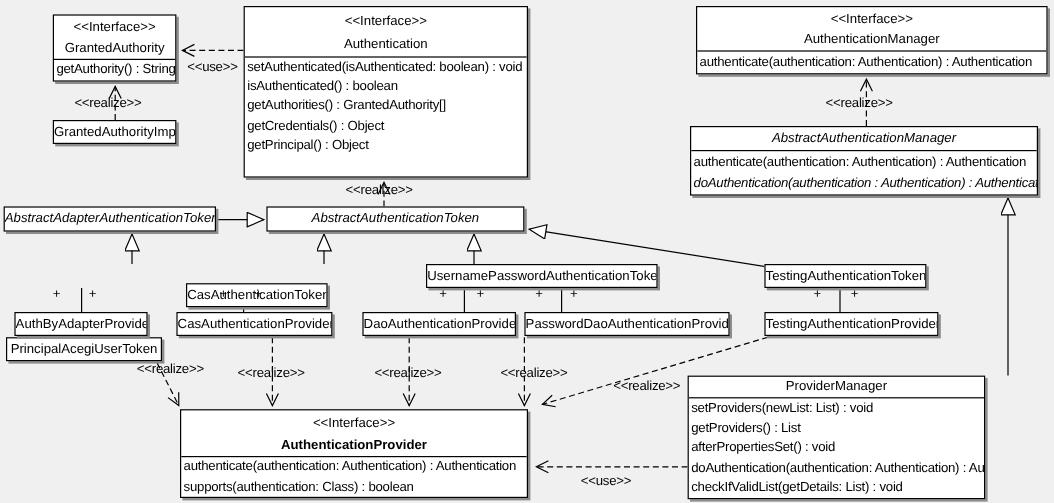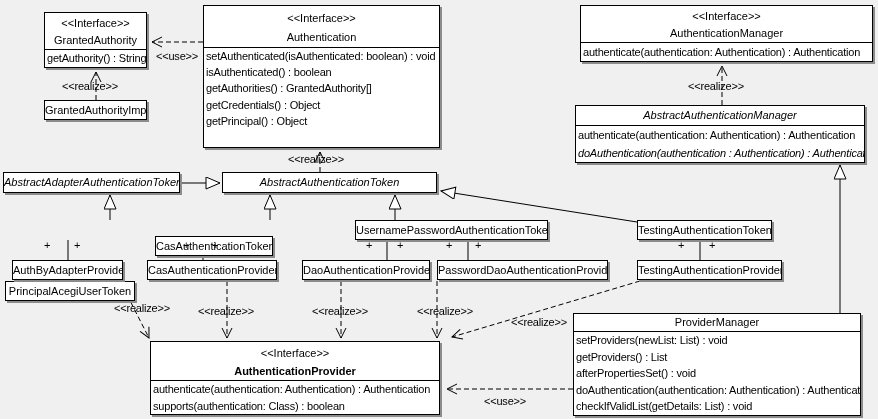--- a/index.html
+++ b/index.html
@@ -181,21 +181,21 @@
     <div class="hdr">
       <div class="s" style="padding-top:3px;">&lt;&lt;Interface&gt;&gt;</div>
       <div class="n" style="line-height:18px;font-weight:bold;">AuthenticationProvider</div>
     </div>
     <div class="body">
       <div class="m">authenticate(authentication: Authentication) : Authentication</div>
       <div class="m">supports(authentication: Class) : boolean</div>
     </div>
   </div>
 
-  <div class="uml pm" style="left:573px;top:313px;width:288px;height:103px;">
+  <div class="uml pm" style="left:573px;top:313px;width:248px;height:103px;">
     <div class="hdr hdr1">
         <div class="n" style="line-height:17px;">ProviderManager</div>
       </div>
     <div class="body">
       <div class="m">setProviders(newList: List) : void</div>
       <div class="m">getProviders() : List</div>
       <div class="m">afterPropertiesSet() : void</div>
       <div class="m">doAuthentication(authentication: Authentication) : Authentication</div>
       <div class="m">checkIfValidList(getDetails: List) : void</div>
     </div>

